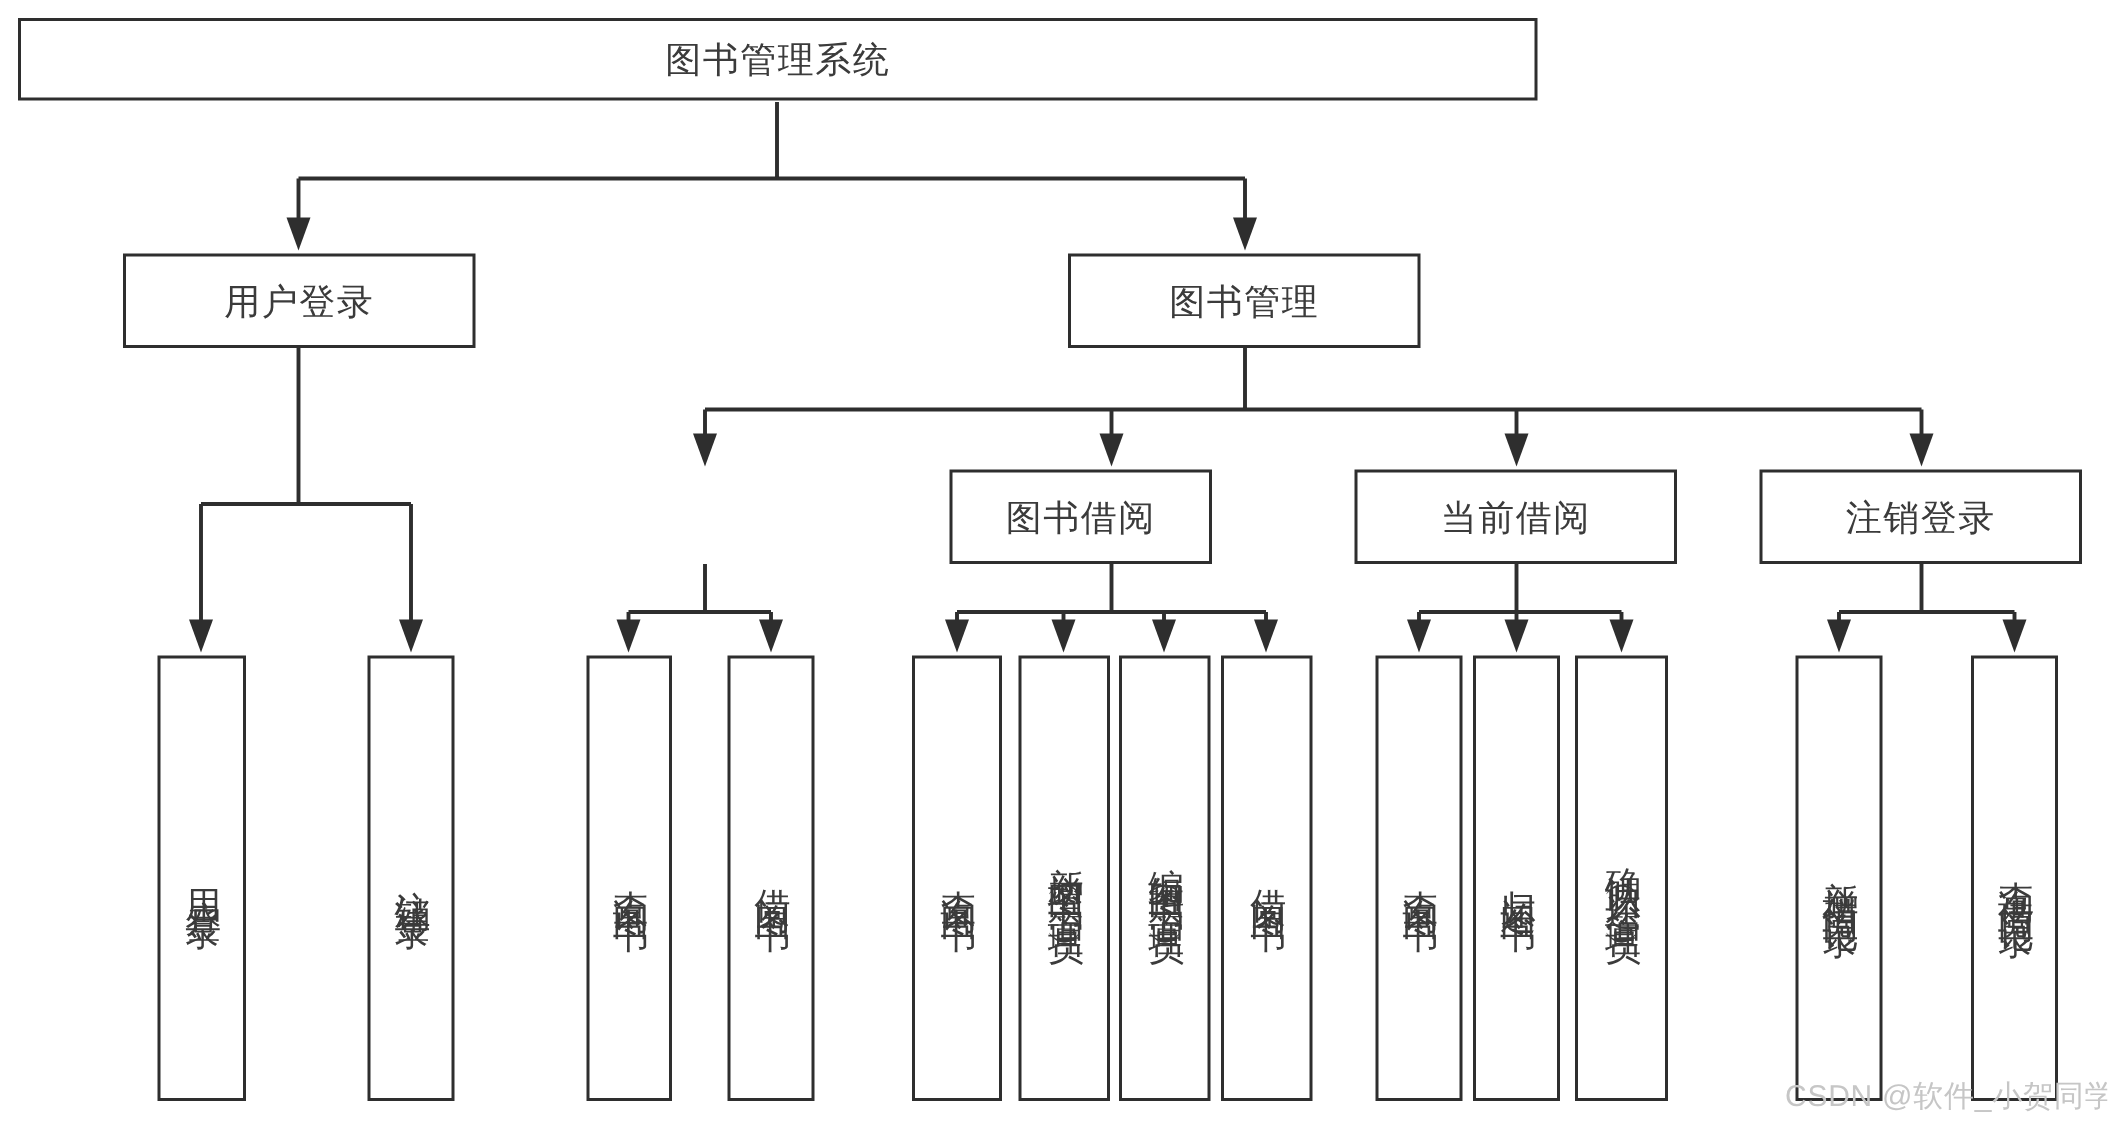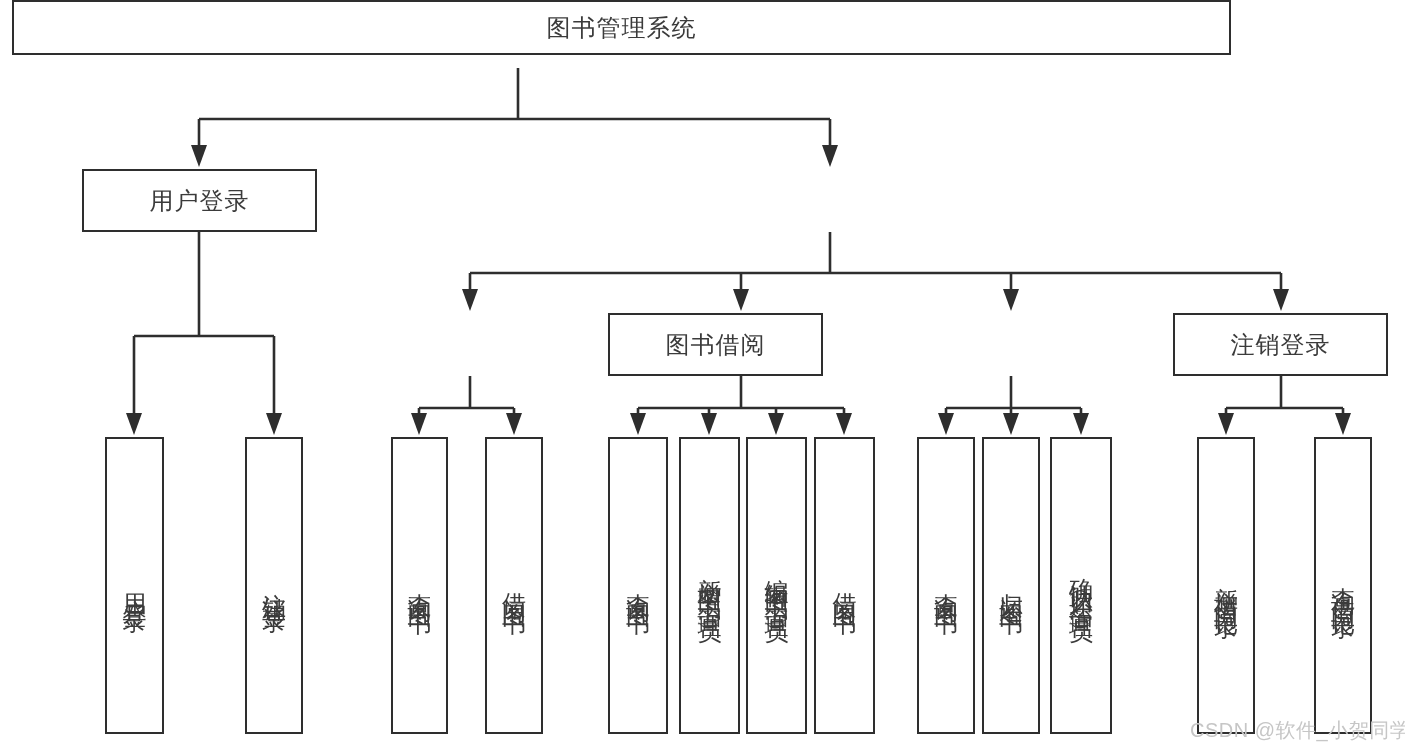--- a/index.html
+++ b/index.html
@@ -72,30 +72,36 @@
       <polygon points="1073,413 1089,413 1081,435"></polygon>
     </g>
 
     <g>
       <path d="M1281,376 L1281,408 M1226,408 L1343,408 M1226,408 L1226,418 M1343,408 L1343,418"></path>
       <polygon points="1218,413 1234,413 1226,435"></polygon>
       <polygon points="1335,413 1351,413 1343,435"></polygon>
     </g>
   </svg>
 
-  <div class="node h" style="left:12px;top:0;width:1219px;height:55px">
+  <div class="node h" style="left:12px;top:12px;width:1013px;height:55px">
     <span>图书管理系统</span>
   </div>
 
   <div class="node h" style="left:82px;top:169px;width:235px;height:63px">
     <span>用户登录</span>
   </div>
+  <div class="node h" style="left:712px;top:169px;width:235px;height:63px">
+    <span>图书管理</span>
+  </div>
 
-  <div class="node h" style="left:608px;top:313px;width:215px;height:63px">
+  <div class="node h" style="left:633px;top:313px;width:175px;height:63px">
     <span>图书借阅</span>
+  </div>
+  <div class="node h" style="left:903px;top:313px;width:215px;height:63px">
+    <span>当前借阅</span>
   </div>
   <div class="node h" style="left:1173px;top:313px;width:215px;height:63px">
     <span>注销登录</span>
   </div>
 
   <div class="node v" style="left:105px;top:437px;width:59px;height:297px">
     <span>用户登录</span>
   </div>
   <div class="node v" style="left:245px;top:437px;width:58px;height:297px">
     <span>注销登录</span>

